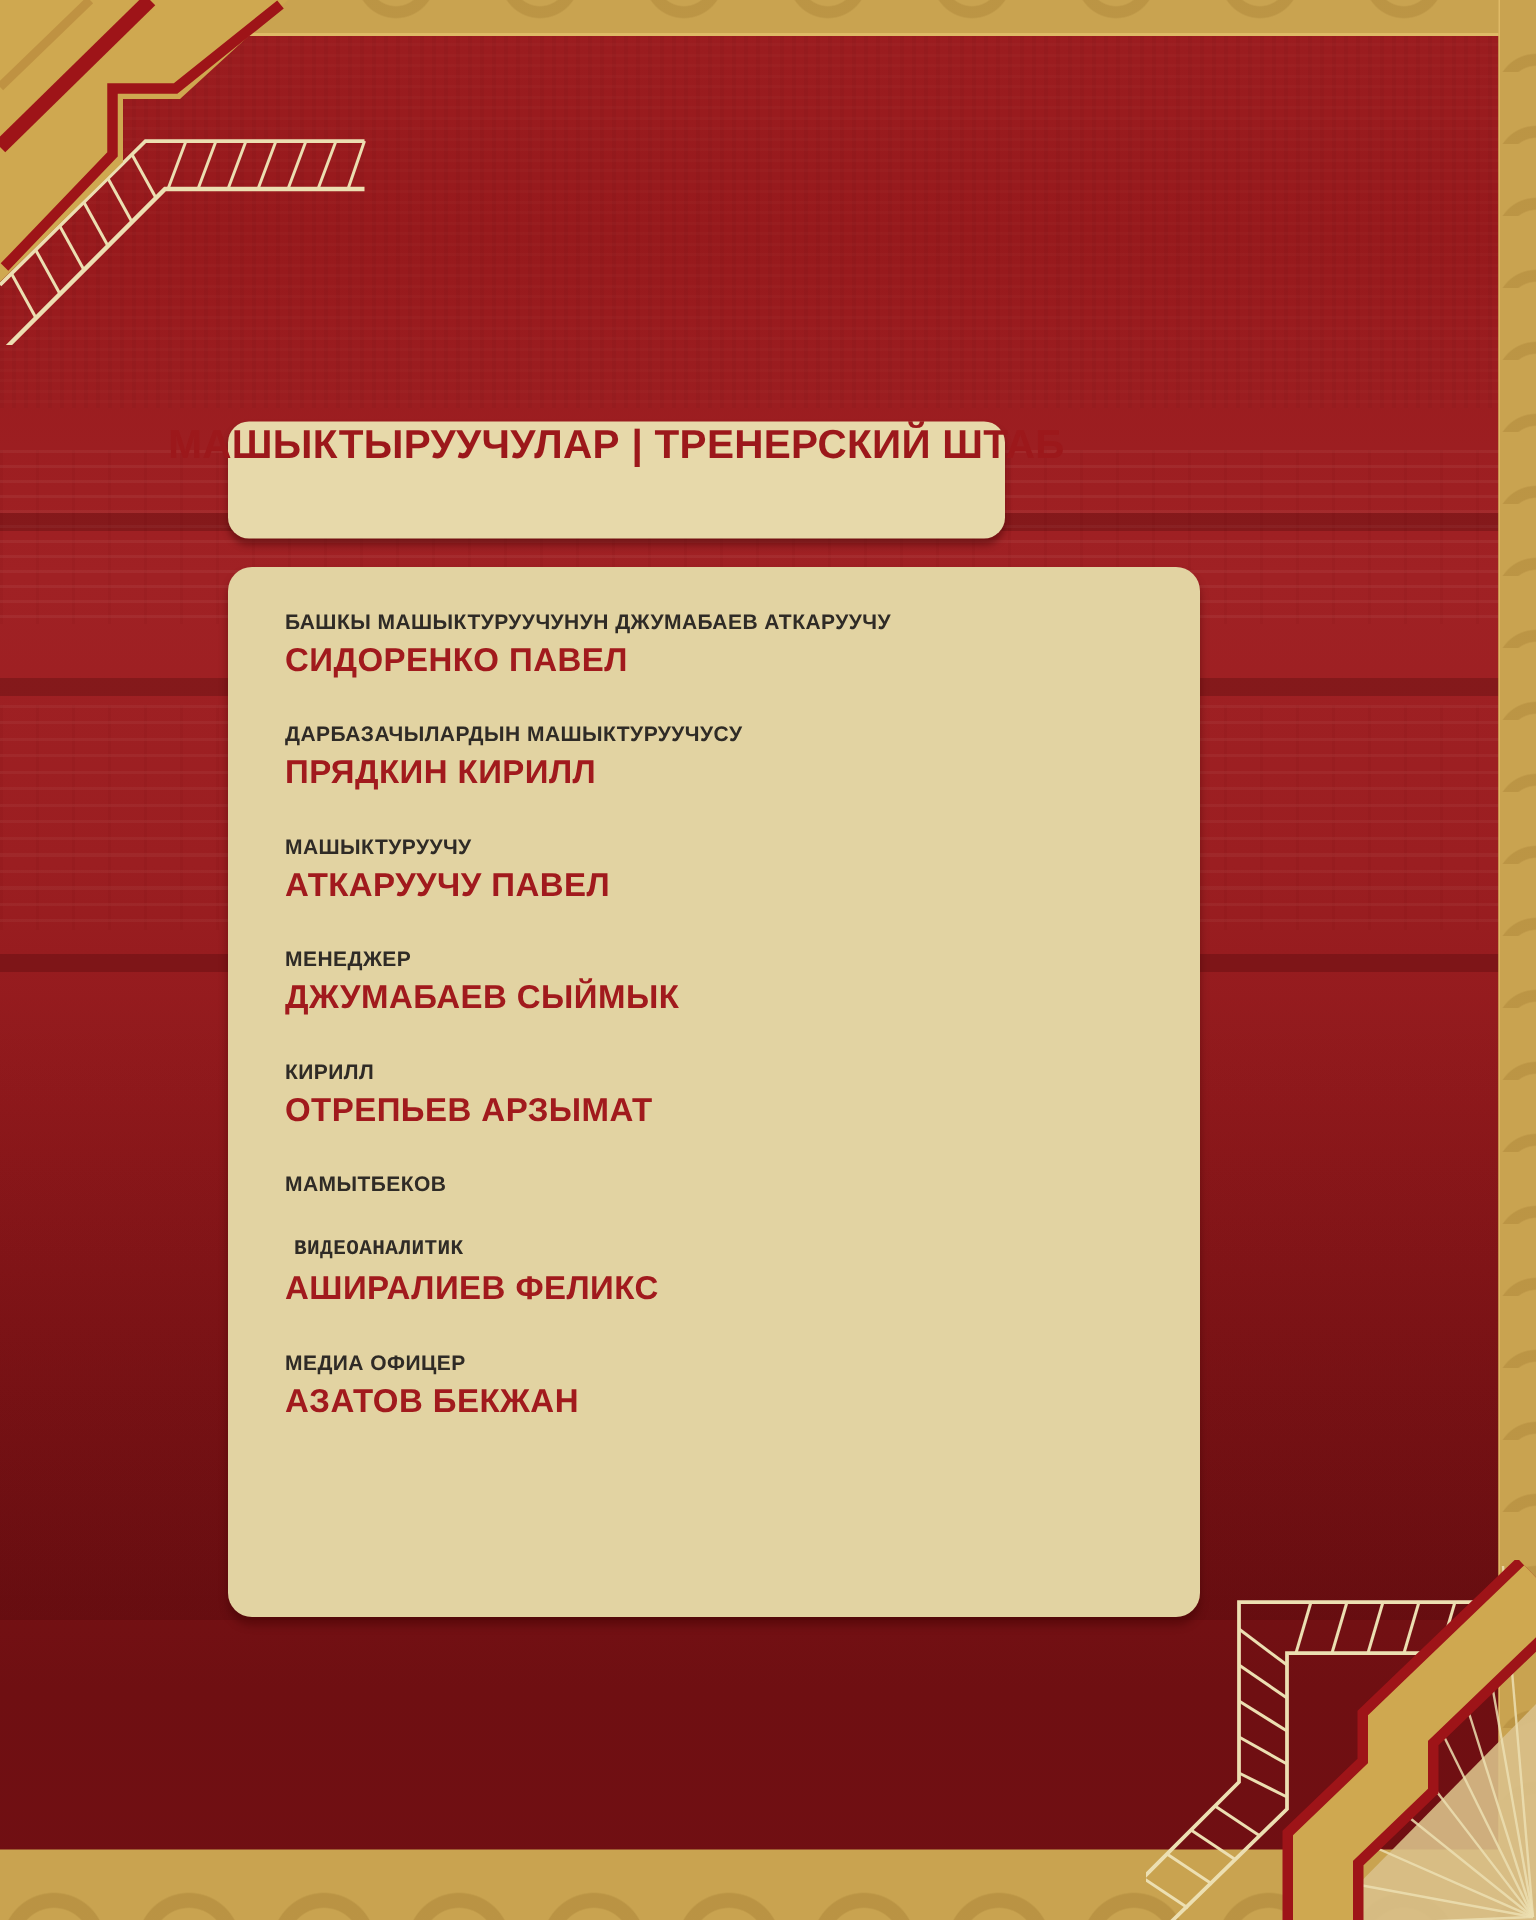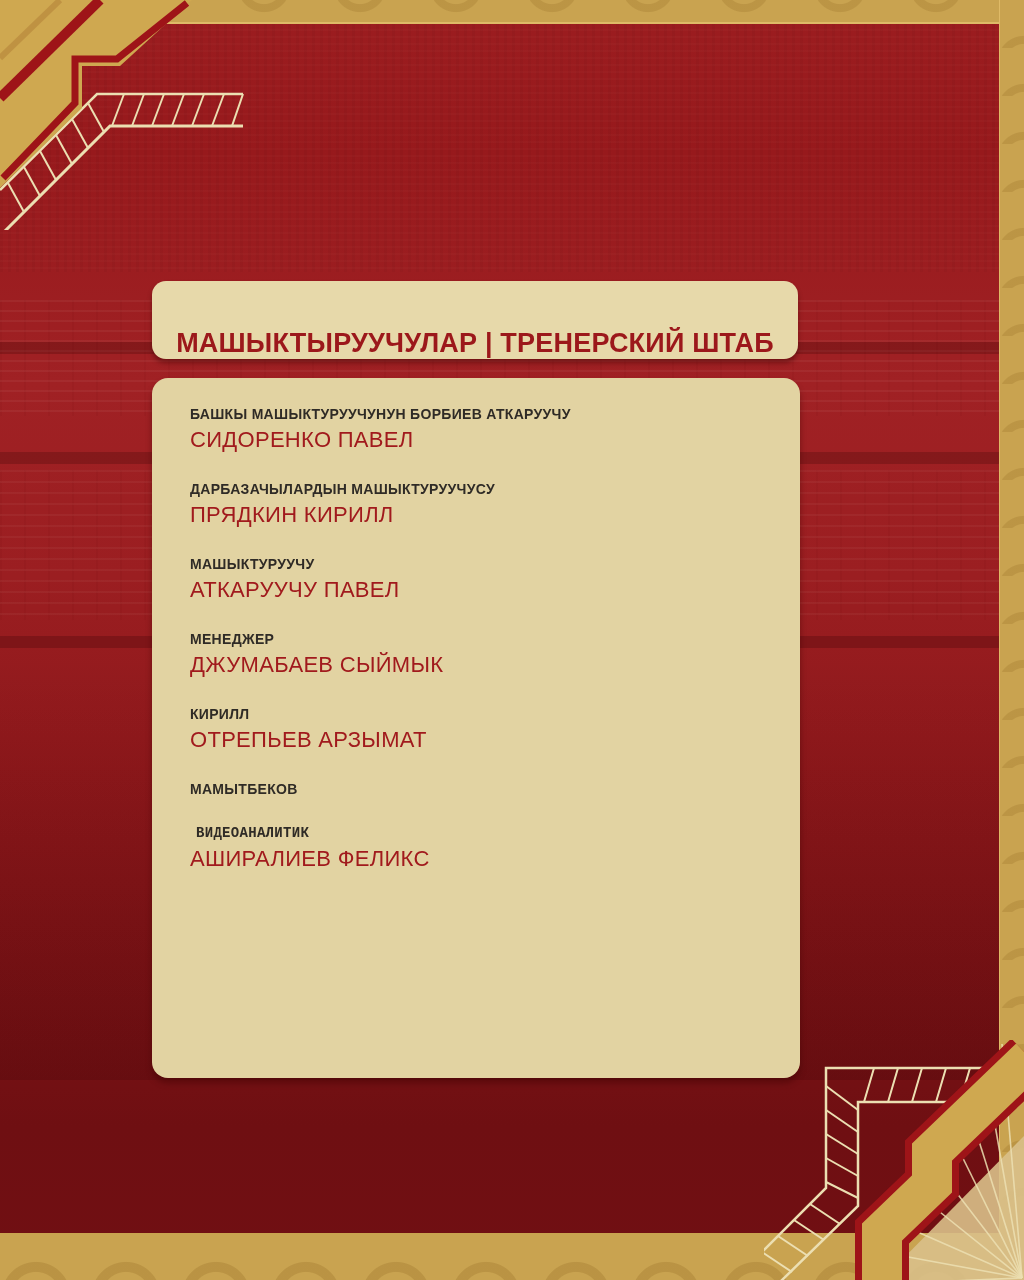--- a/index.html
+++ b/index.html
@@ -50,41 +50,41 @@
     position:absolute;left:0;right:0;bottom:0;height:47px;
     background-image:
       radial-gradient(circle 44px at 20% 135%, transparent 24px, rgba(140,100,30,.25) 25px 34px, transparent 35px),
       radial-gradient(circle 44px at 70% 135%, transparent 24px, rgba(140,100,30,.25) 25px 34px, transparent 35px);
     background-size:180px 47px;
   }
   .corner-tl{position:absolute;top:0;left:0;}
   .corner-br{position:absolute;right:0;bottom:0;}
   
   .banner{
-    position:absolute;left:152px;top:281px;width:646px;height:78px;
+    position:absolute;left:152px;top:281px;width:518px;height:78px;
     background:#e7d9aa;border-radius:14px;
-    display:flex;align-items:flex-end;justify-content:center;
+    display:flex;align-items:flex-start;justify-content:center;
     box-shadow:0 4px 5px rgba(60,0,0,.45);
   }
   .banner .title{
     color:#9c181b;font-weight:bold;font-size:27px;letter-spacing:.2px;white-space:nowrap;
   }
   .panel{
     position:absolute;left:152px;top:378px;width:648px;height:700px;
     background:#e2d3a2;border-radius:16px;
     box-sizing:border-box;padding:27px 30px 0 38px;
     box-shadow:0 5px 6px rgba(60,0,0,.45);
   }
   .entry{margin-bottom:26px;}
   .entry .role{
     color:#2f2b26;font-weight:bold;font-size:14px;line-height:18px;
     letter-spacing:.3px;margin-bottom:3px;white-space:nowrap;
   }
   .entry .name{
-    color:#a11a1d;font-weight:normal;font-size:22px;line-height:28px;
+    color:#a11a1d;font-weight:bold;font-size:22px;line-height:28px;
     letter-spacing:.3px;white-space:nowrap;
   }
   .entry.indent .role{padding-left:6px;font-family:Liberation Mono, monospace;}
 </style>
 </head>
 <body>
 
 <div class="canvas">
 
   <div class="bg"></div>
@@ -174,21 +174,21 @@
   </svg>
 
   <div class="banner">
     <span class="title">МАШЫКТЫРУУЧУЛАР | ТРЕНЕРСКИЙ ШТАБ</span>
   </div>
 
   <div class="panel">
     <div>
 
         <div class="entry">
-          <div class="role">БАШКЫ МАШЫКТУРУУЧУНУН БОРБИЕВ АТКАРУУЧУ</div>
+          <div class="role">БАШКЫ МАШЫКТУРУУЧУНУН ДЖУМАБАЕВ АТКАРУУЧУ</div>
           <div class="name">СИДОРЕНКО ПАВЕЛ</div>
         </div>
 
         <div class="entry">
           <div class="role">ДАРБАЗАЧЫЛАРДЫН МАШЫКТУРУУЧУСУ</div>
           <div class="name">ПРЯДКИН КИРИЛЛ</div>
         </div>
 
         <div class="entry">
           <div class="role">МАШЫКТУРУУЧУ</div>
@@ -207,16 +207,20 @@
 
         <div class="entry">
           <div class="role">МАМЫТБЕКОВ</div>
         </div>
 
         <div class="entry indent">
           <div class="role">ВИДЕОАНАЛИТИК</div>
           <div class="name">АШИРАЛИЕВ ФЕЛИКС</div>
         </div>
 
+        <div class="entry">
+          <div class="role">МЕДИА ОФИЦЕР</div>
+          <div class="name">АЗАТОВ БЕКЖАН</div>
+        </div>
       </div>
   </div>
 
 </div>
 
 </body></html>

